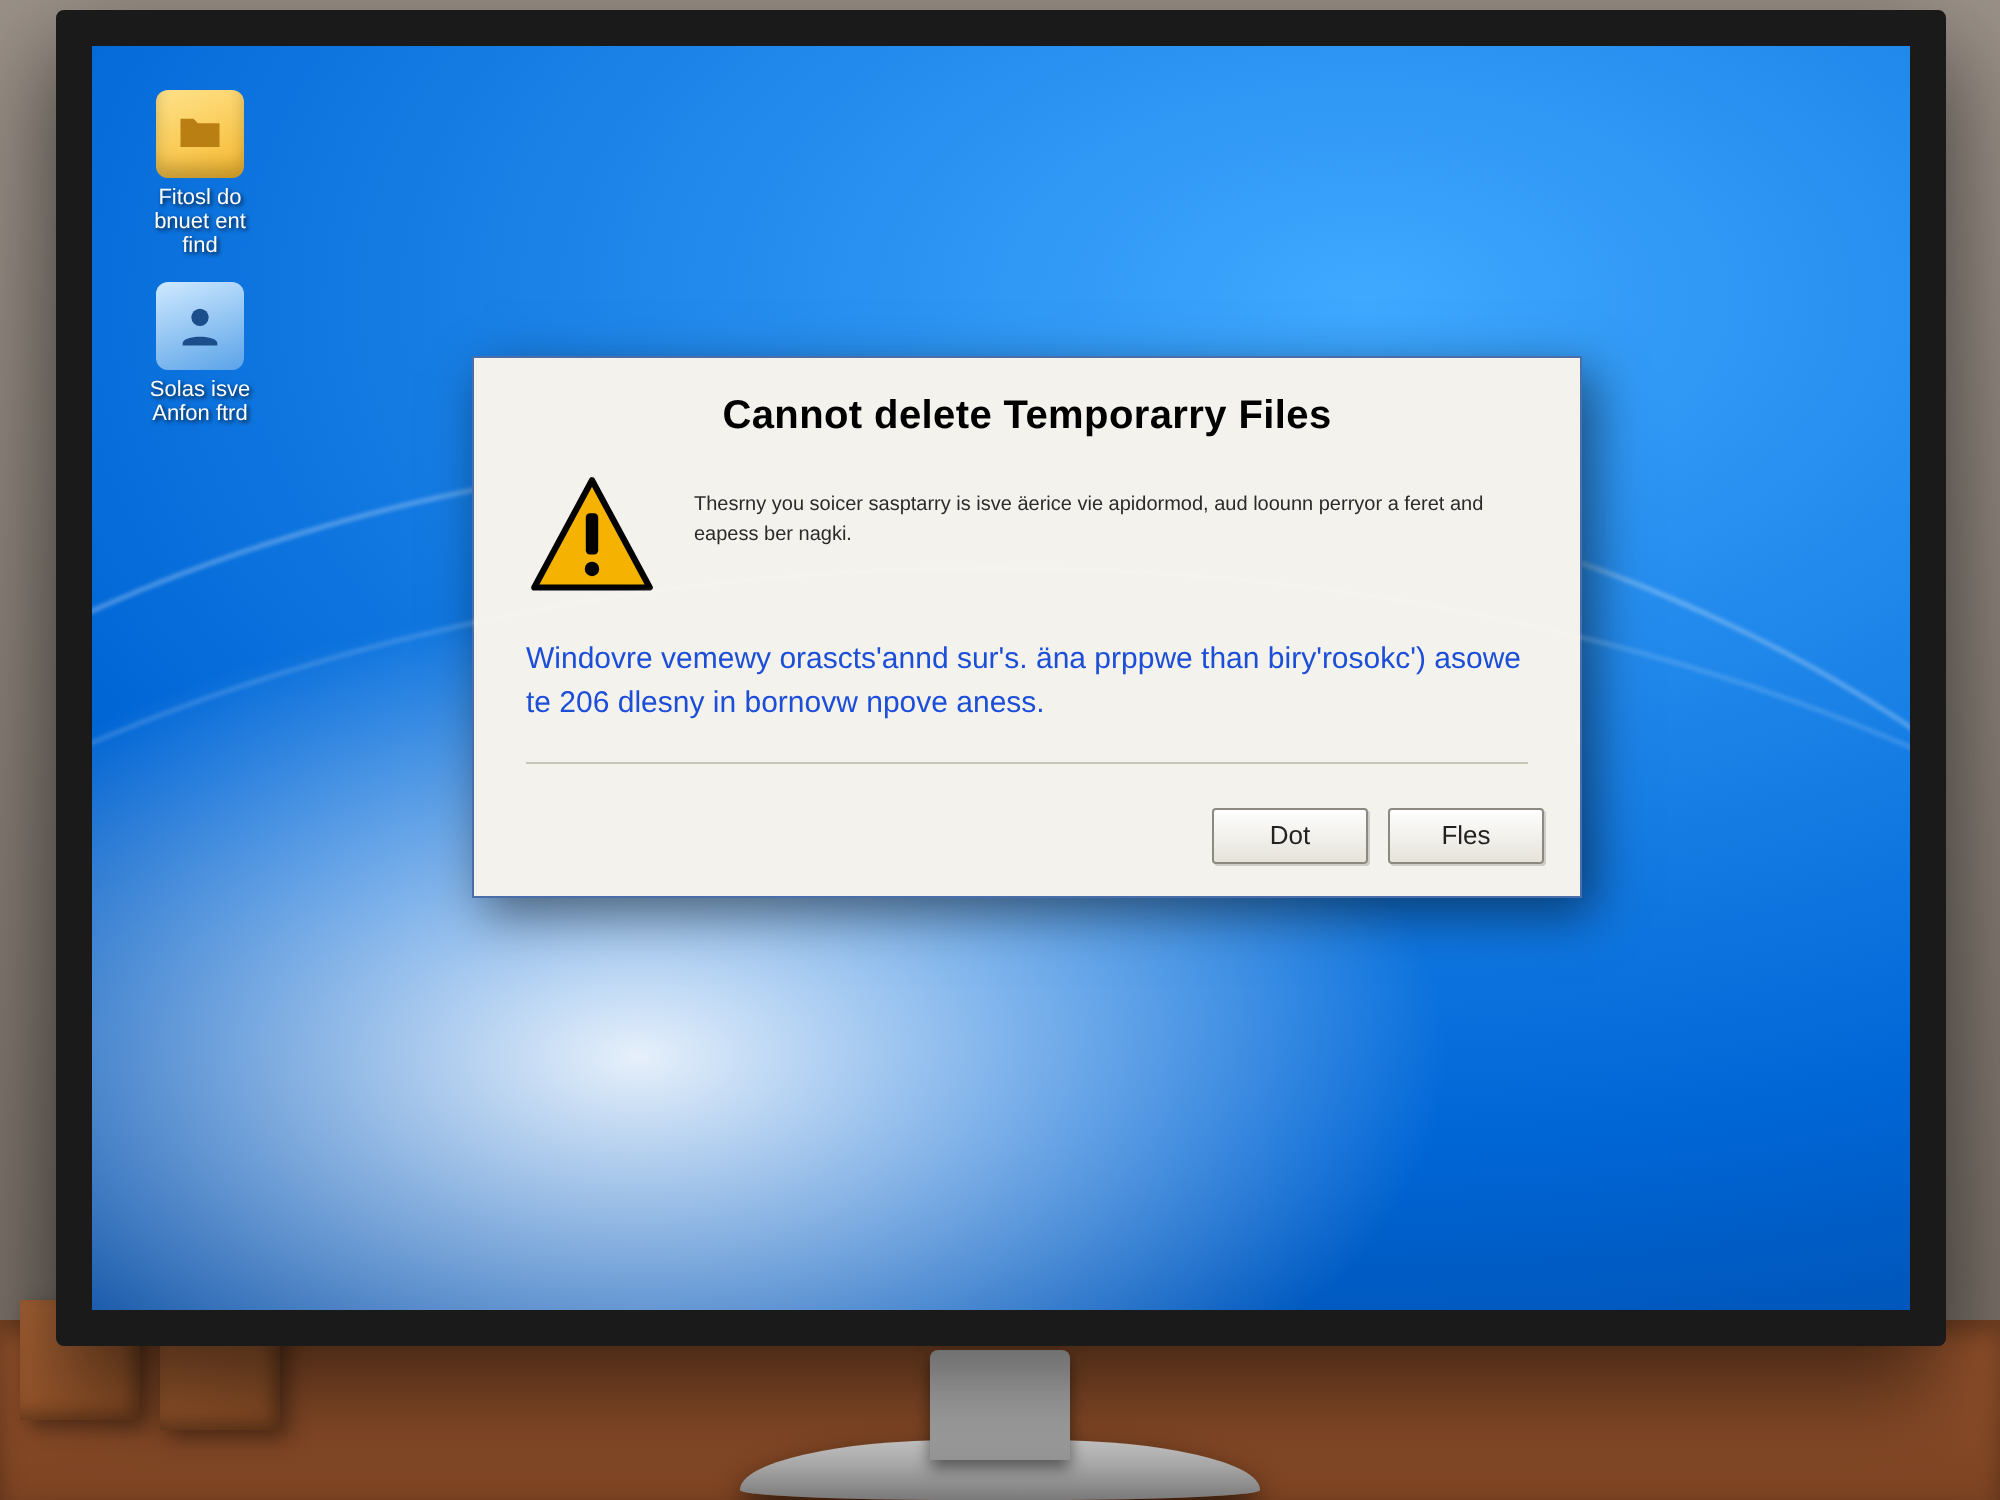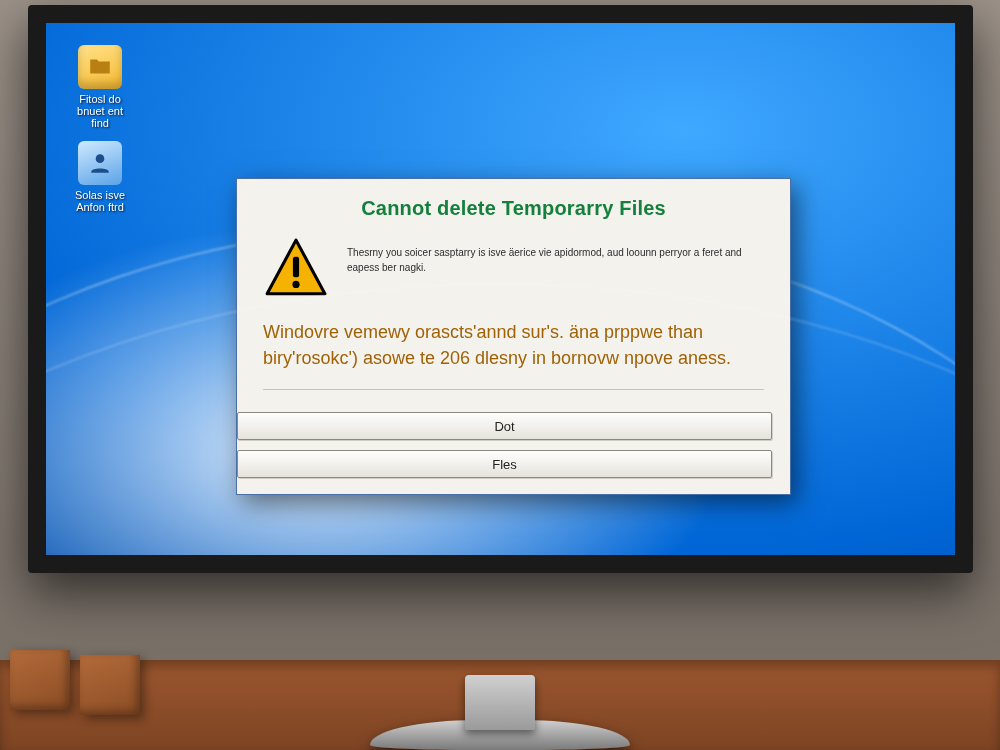--- a/index.html
+++ b/index.html
@@ -37,21 +37,21 @@
     bottom: 40px;
     width: 60px; height: 60px;
     background: linear-gradient(160deg, #b26a3a, #8c4d24);
     box-shadow: 4px 4px 10px rgba(0,0,0,.4), inset -4px -4px 8px rgba(0,0,0,.3);
   }
 
   
   .monitor {
     position: absolute;
     left: 28px; top: 5px;
-    width: 945px; height: 568px;
+    width: 945px; height: 668px;
     background: #111;
     border: 18px solid #1a1a1a;
     border-radius: 4px;
     box-shadow: 0 20px 50px rgba(0,0,0,.6), inset 0 0 20px rgba(0,0,0,.8);
   }
   .stand-neck {
     position: absolute;
     left: 50%; transform: translateX(-50%);
     bottom: 20px;
     width: 70px; height: 55px;
@@ -147,54 +147,53 @@
   .winbtn.min { background: linear-gradient(180deg,#d9e8ff,#9fc3ef); color:#1a3a6b; }
   .winbtn.close { background: linear-gradient(180deg,#ff8a7a,#e33b24); color:#fff; font-weight:700; }
 
   .dialog-body {
     padding: 18px 26px 10px 26px;
   }
   .dlg-heading {
     text-align: center;
     font-size: 20px;
     font-weight: 700;
-    color: #15803d;
+    color: #000000;
     margin-bottom: 16px;
     letter-spacing: .2px;
   }
   .dlg-row {
     display: flex;
     gap: 18px;
     align-items: flex-start;
     margin-bottom: 14px;
   }
   .warn-icon { flex: 0 0 66px; }
   .dlg-text1 {
     font-size: 10px;
     line-height: 1.45;
     color: #2b2b2b;
     padding-top: 10px;
   }
   .dlg-text2 {
-    font-size: 18px;
+    font-size: 15px;
     line-height: 1.45;
-    color: #a16207;
+    color: #1d4ed8;
     margin-top: 4px;
   }
   .dlg-sep {
     border: none;
     border-top: 1px solid #c8c5bb;
     margin: 18px 0 12px;
   }
   .dlg-buttons {
     display: flex;
     justify-content: flex-end;
     gap: 10px;
     padding: 0 18px 16px 0;
-    flex-direction: column;
   }
   .btn {
     min-width: 78px;
     height: 28px;
     padding: 0 14px;
     background: linear-gradient(180deg,#fefefe,#e5e3da);
     border: 1px solid #8c8a80;
     border-radius: 2px;
     box-shadow: inset 0 1px 0 #fff, 1px 1px 0 rgba(0,0,0,.15);
     font-size: 13px;

